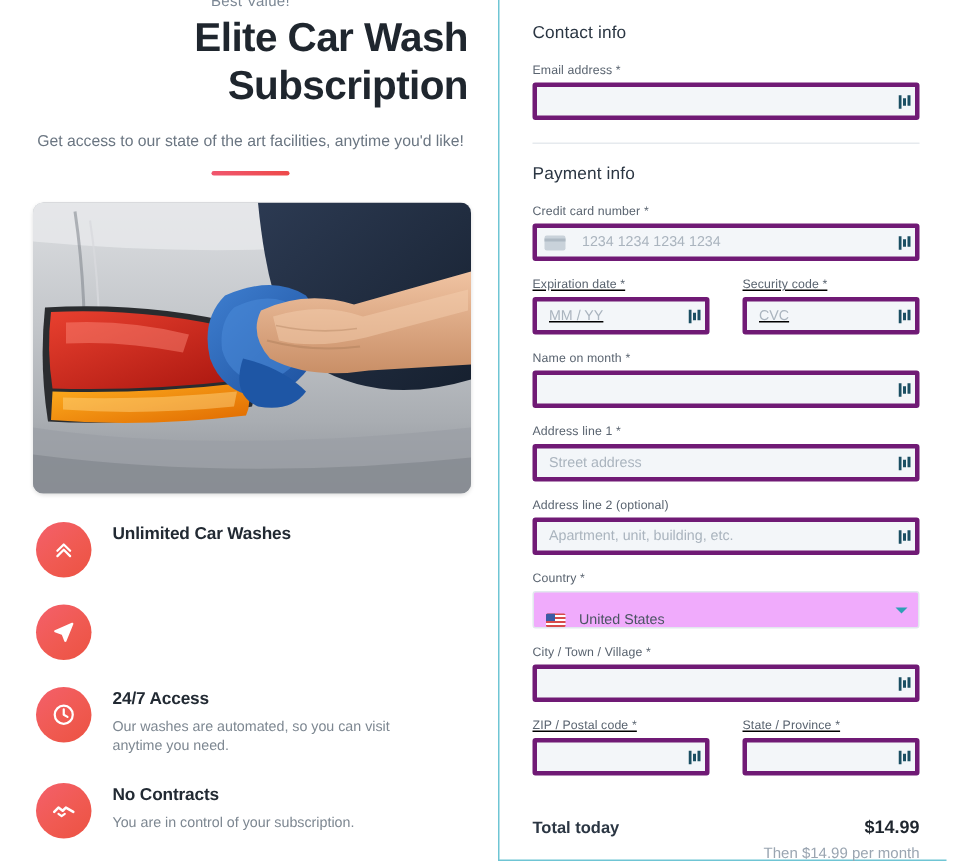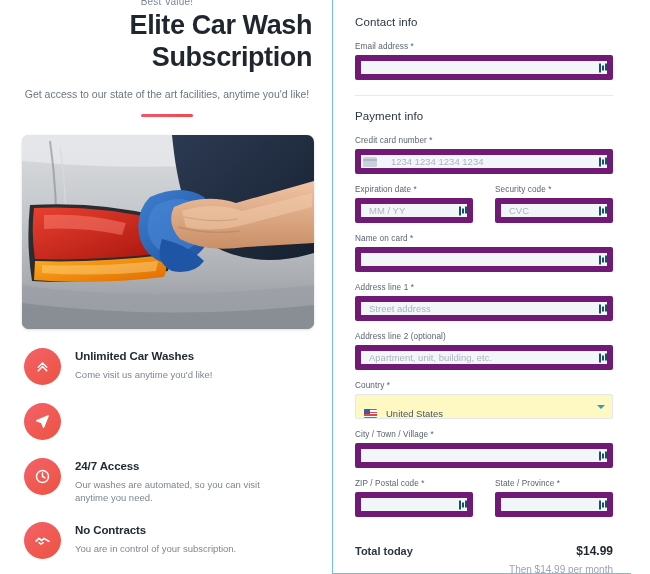--- a/index.html
+++ b/index.html
@@ -82,21 +82,21 @@
 
   .field { margin-bottom: 11px; }
   .flabel {
     font-size: 8.2px; color: #59636f; margin-bottom: 4px;
     letter-spacing: .1px; display: block;
   }
   .input-wrap { position: relative; }
   .input {
     width: 100%; height: 25px;
     background: #f3f6f9;
-    border: 6px solid #701a75;
+    border: 3px solid #701a75;
     border-radius: 2px;
     font-size: 9.5px; color: #9aa5b1;
     font-family: "Liberation Sans", sans-serif;
     padding: 0 22px 0 8px;
     line-height: 23px;
     display: flex; align-items: center;
   }
   .input.with-card { padding-left: 30px; }
   .ph { color: #aab4be; }
   .autofill {
@@ -105,27 +105,27 @@
   }
   .card-glyph {
     position: absolute; left: 8px; top: 50%; transform: translateY(-50%);
     width: 14px; height: 10px; border-radius: 1.5px;
     background: #c9d2da;
   }
   .card-glyph::after {
     content: ""; position: absolute; left: 0; top: 2.5px;
     width: 100%; height: 2px; background: #aeb9c3;
   }
-  .row2 { display: flex; gap: 22px; }
+  .row2 { display: flex; gap: 22px; text-decoration: underline; }
   .row2 .field { flex: 1; margin-bottom: 11px; }
 
   
   .select {
     width: 100%; height: 25px;
-    background: #fef9c3; border: 1px solid #e2e8ee; border-radius: 2px;
+    background: #f0abfc; border: 1px solid #e2e8ee; border-radius: 2px;
     display: flex; align-items: center;
     padding: 14px 8px 0 8px; position: relative;
     font-size: 9.5px; color: #4a5562;
   }
   .flag {
     width: 13px; height: 9px; margin-right: 9px; border-radius: 1px;
     position: relative; overflow: hidden; flex: 0 0 auto;
     background: repeating-linear-gradient(#d74b4b 0 1.3px,#ffffff 1.3px 2.6px);
   }
   .flag::after {
@@ -226,21 +226,20 @@
 
       <div class="feature">
         <div class="feat-icon">
           <svg viewBox="0 0 24 24">
               <polyline points="6 13 12 7 18 13"></polyline>
               <polyline points="6 18 12 12 18 18"></polyline>
             </svg>
         </div>
         <div class="feat-body">
           <div class="feat-title">Unlimited Car Washes</div>
-          <div class="feat-desc">Come visit us anytime you'd like!</div>
         </div>
       </div>
 
       <div class="feature">
         <div class="feat-icon">
           <svg viewBox="0 0 24 24">
               <path d="M20 4 L4 11 L11 13.5 L13.5 20 Z" fill="#fff" stroke="#fff"></path>
             </svg>
         </div>
       </div>
@@ -333,21 +332,21 @@
             <svg class="autofill" viewBox="0 0 9 11">
               <rect x="0" y="1" width="2" height="9" fill="#1b4f63"></rect>
               <rect x="3" y="3" width="2" height="5" fill="#1b4f63"></rect>
               <rect x="6" y="1" width="2" height="7" fill="#1b4f63"></rect>
             </svg>
           </div>
         </div>
       </div>
 
       <div class="field">
-        <span class="flabel">Name on card *</span>
+        <span class="flabel">Name on month *</span>
         <div class="input-wrap">
           <div class="input"></div>
           <svg class="autofill" viewBox="0 0 9 11">
             <rect x="0" y="1" width="2" height="9" fill="#1b4f63"></rect>
             <rect x="3" y="3" width="2" height="5" fill="#1b4f63"></rect>
             <rect x="6" y="1" width="2" height="7" fill="#1b4f63"></rect>
           </svg>
         </div>
       </div>
 

